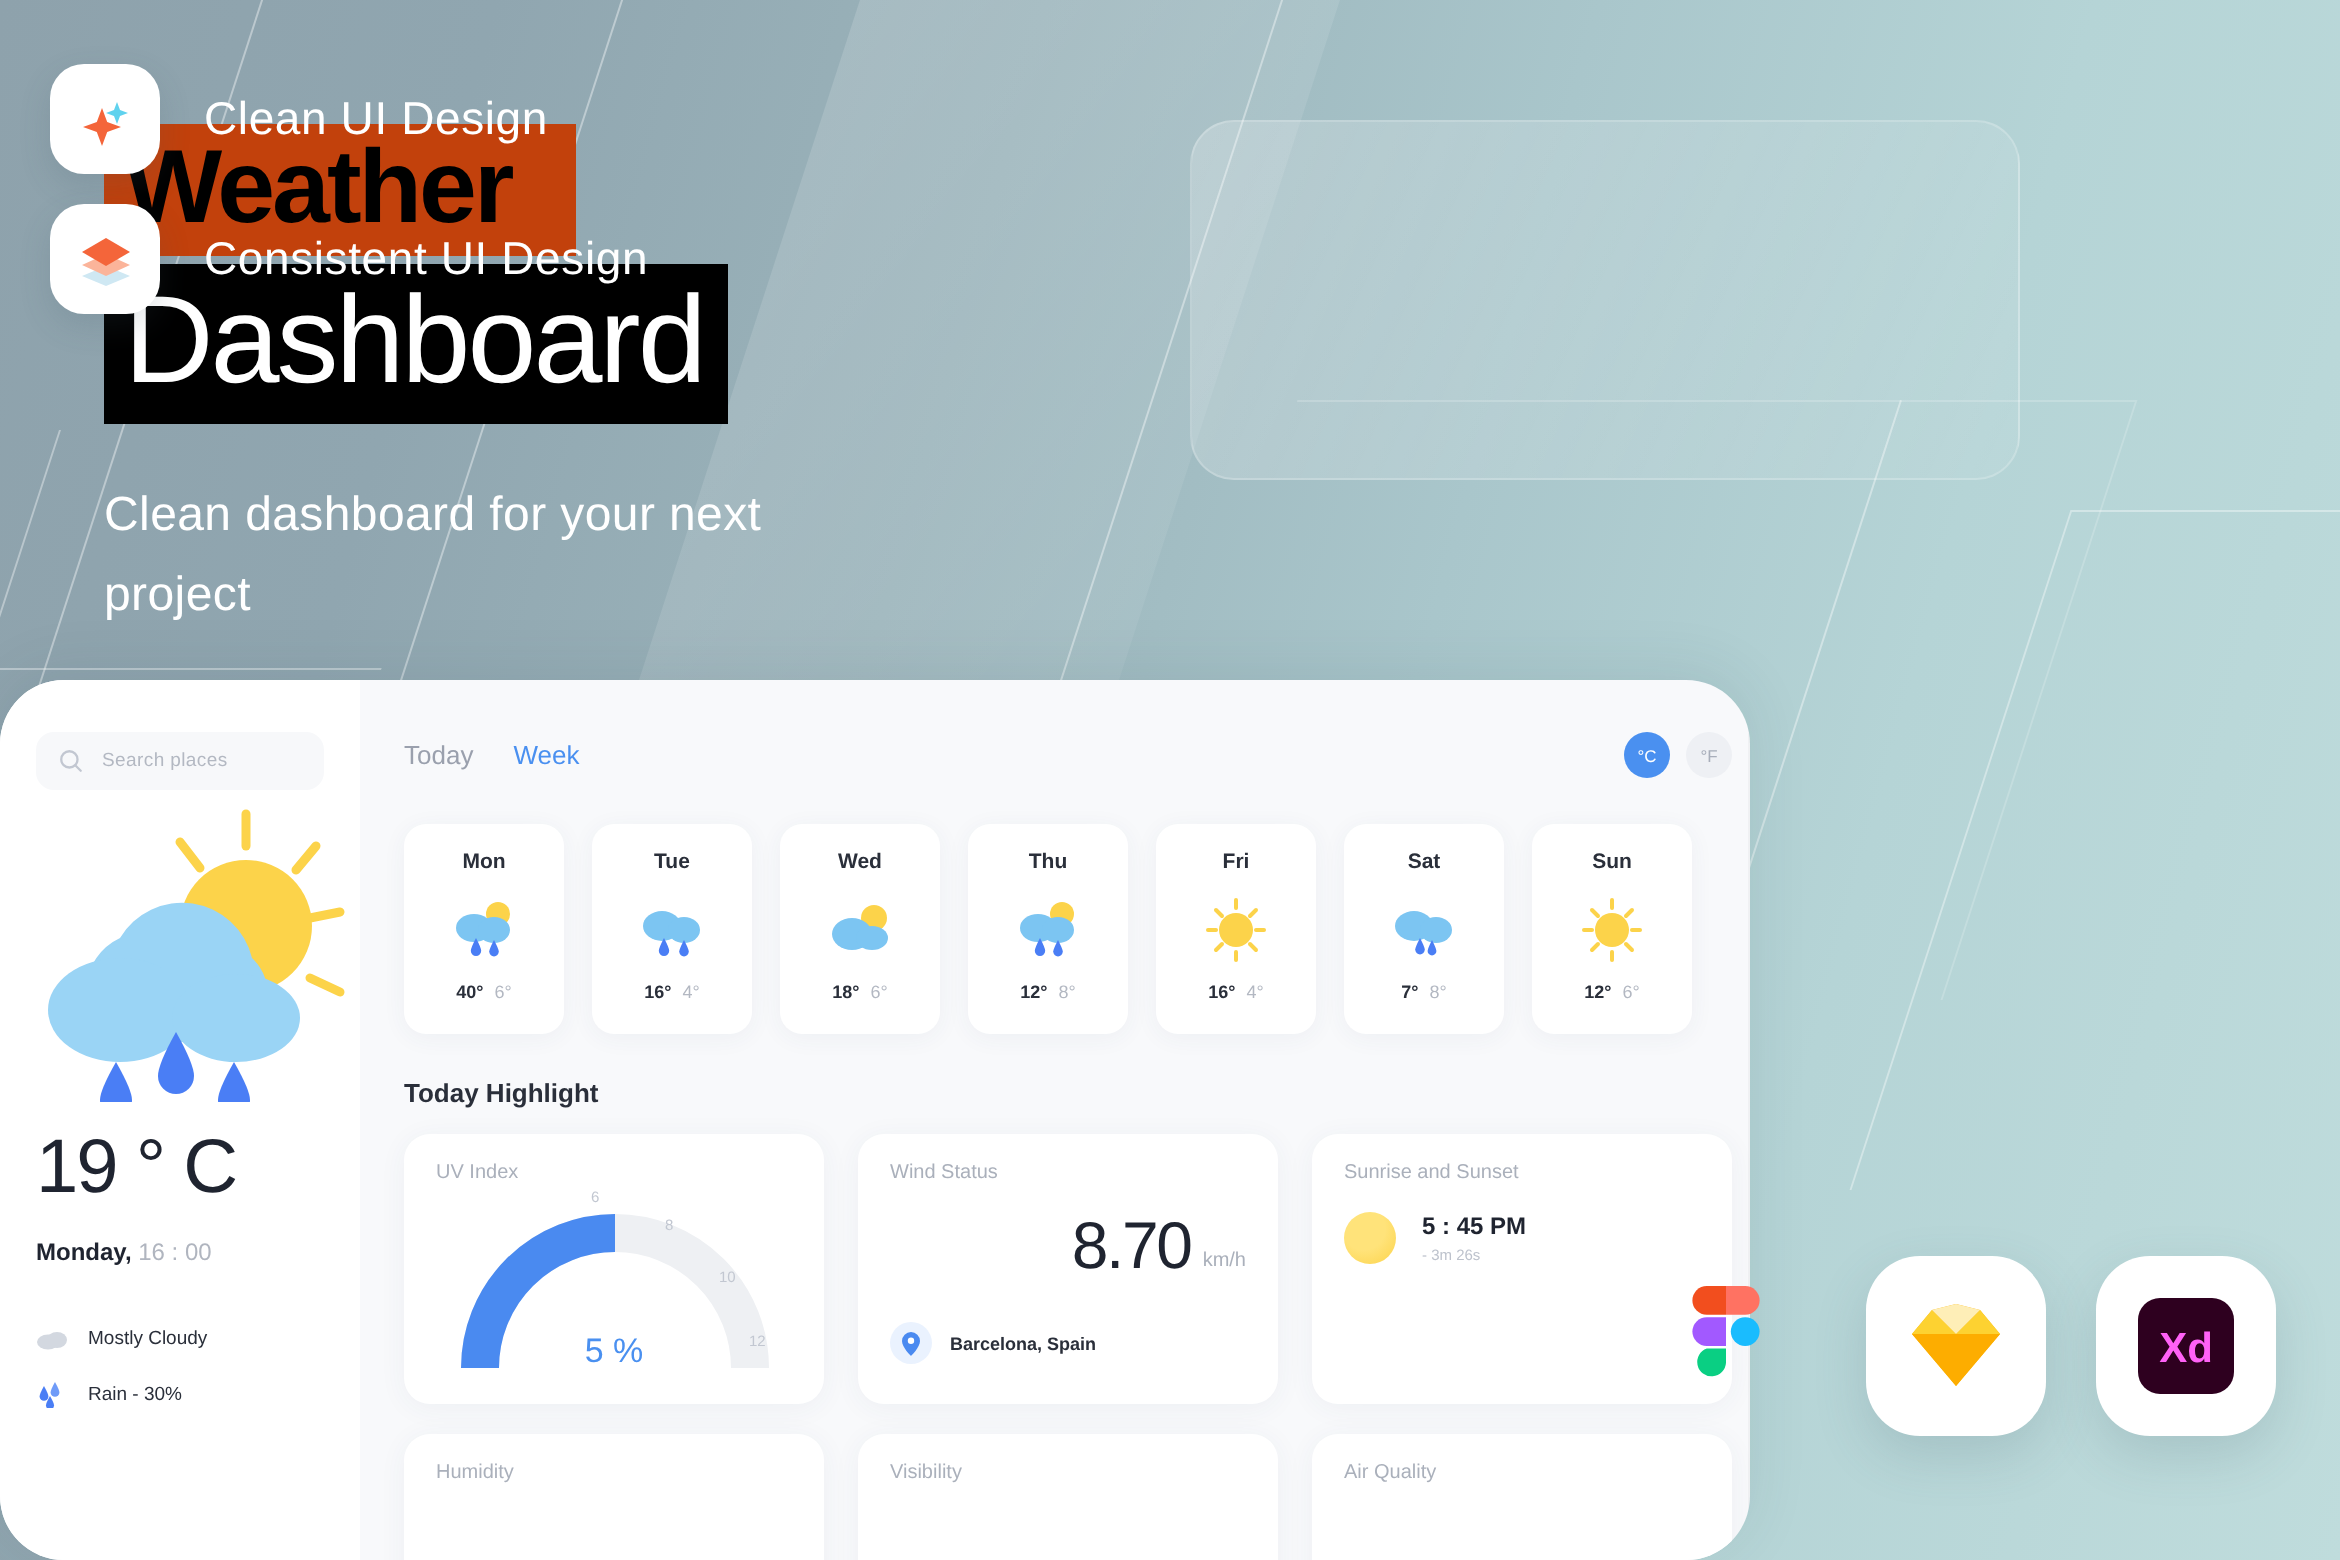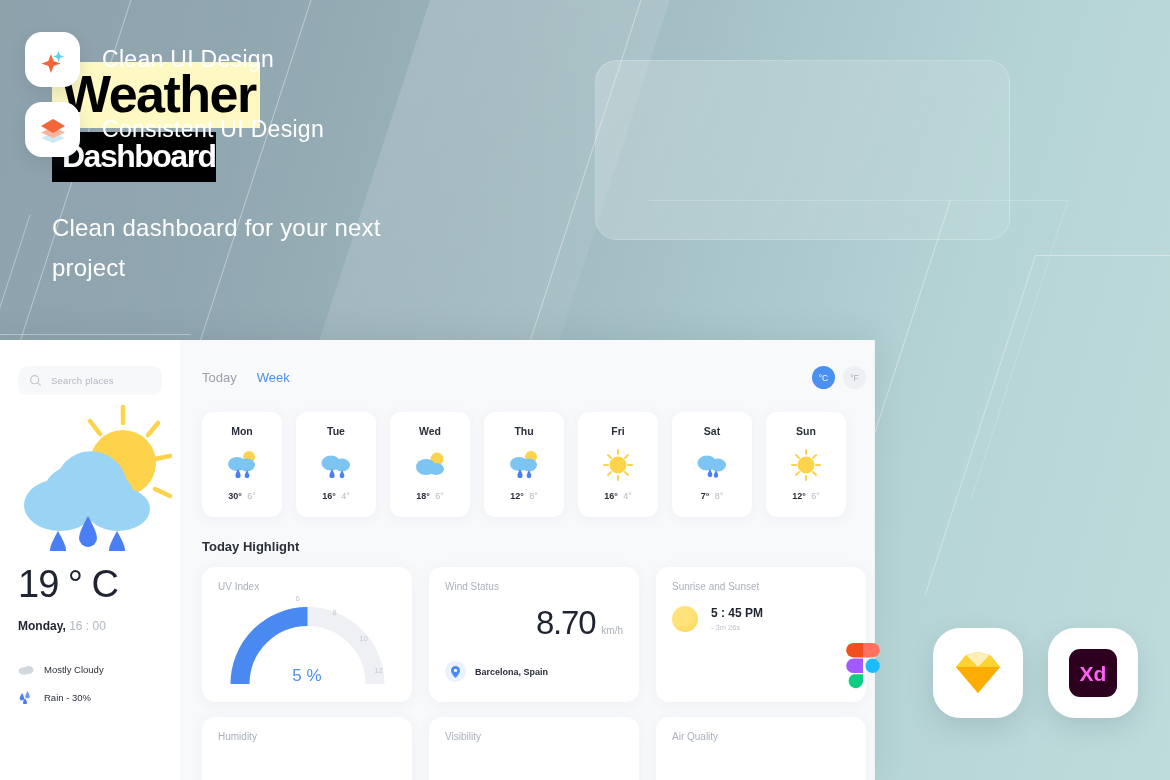--- a/index.html
+++ b/index.html
@@ -31,28 +31,28 @@
   }
   .bg-glow {
     position:absolute;
     background:linear-gradient(120deg,rgba(255,255,255,.16),rgba(255,255,255,0));
     transform:skewX(-18deg);
   }
 
   
   .hero { position:absolute; left:52px; top:62px; z-index:5; }
   .title-w {
-    display:inline-block; background:#fef9c3; color:#000;
+    display:inline-block; background:#c2410c; color:#000;
     font-size:52px; font-weight:bold; letter-spacing:-1.5px;
-    padding:6px 4px 8px 10px; line-height:1;
+    padding:6px 32px 8px 10px; line-height:1;
   }
   .title-d {
     display:inline-block; background:#000; color:#fff;
-    font-size:32px; font-weight:bold; letter-spacing:-1.5px;
-    padding:8px 0 10px 10px; line-height:1; margin-top:4px;
+    font-size:62px; font-weight:normal; letter-spacing:-1.5px;
+    padding:8px 12px 10px 10px; line-height:1; margin-top:4px;
   }
   .subtitle {
     margin-top:26px; color:#fff; font-size:24px;
     line-height:1.65; font-weight:300; letter-spacing:.2px;
     max-width:360px;
   }
 
   
   .feat-panel {
     position:absolute; left:595px; top:60px; width:415px; height:180px;
@@ -81,20 +81,21 @@
     box-shadow:0 10px 26px rgba(70,100,110,.18);
   }
   .app-badge.transparent { background:transparent; box-shadow:none; }
 
   
   .dash {
     position:absolute; left:0; top:340px; width:875px; height:440px;
     background:#f8f9fb; z-index:6; display:flex;
     box-shadow:0 -4px 30px rgba(40,70,80,.10);
     overflow:hidden;
+    border-radius:32px;
   }
 
   
   .sidebar { width:180px; background:#fff; padding:26px 18px 0 18px; position:relative; flex:none; }
   .search-box {
     display:flex; align-items:center; gap:9px;
     background:#f7f8fa; border-radius:9px; padding:8px 11px;
   }
   .search-box .ph { color:#b3b8c2; font-size:9.5px; letter-spacing:.2px; }
   .hero-weather { height:150px; margin-top:6px; position:relative; }
@@ -336,21 +337,21 @@
         <div class="day-ico">
           <svg width="34" height="32" viewBox="0 0 34 32">
             <circle cx="24" cy="8" r="6" fill="#fcd34a"></circle>
             <ellipse cx="12" cy="15" rx="9" ry="7" fill="#7cc5f2"></ellipse>
             <ellipse cx="22" cy="16" rx="8" ry="6.5" fill="#7cc5f2"></ellipse>
             <path d="M13 20 q2.6 5 2.6 6.4 a2.6 2.6 0 0 1 -5.2 0 Q10.4 25 13 20z" fill="#4a7ef5"></path>
             <path d="M22 21 q2.4 4.6 2.4 5.8 a2.4 2.4 0 0 1 -4.8 0 Q19.6 25.6 22 21z" fill="#4a7ef5"></path>
           </svg>
         </div>
         <div class="day-temps">
-          <span class="hi">30°</span>
+          <span class="hi">40°</span>
           <span class="lo">6°</span>
         </div>
       </div>
 
       <div class="day-card">
         <div class="day-name">Tue</div>
         <div class="day-ico">
           <svg width="34" height="32" viewBox="0 0 34 32">
             <ellipse cx="12" cy="14" rx="9.5" ry="7.5" fill="#7cc5f2"></ellipse>
             <ellipse cx="23" cy="16" rx="8" ry="6.5" fill="#7cc5f2"></ellipse>

